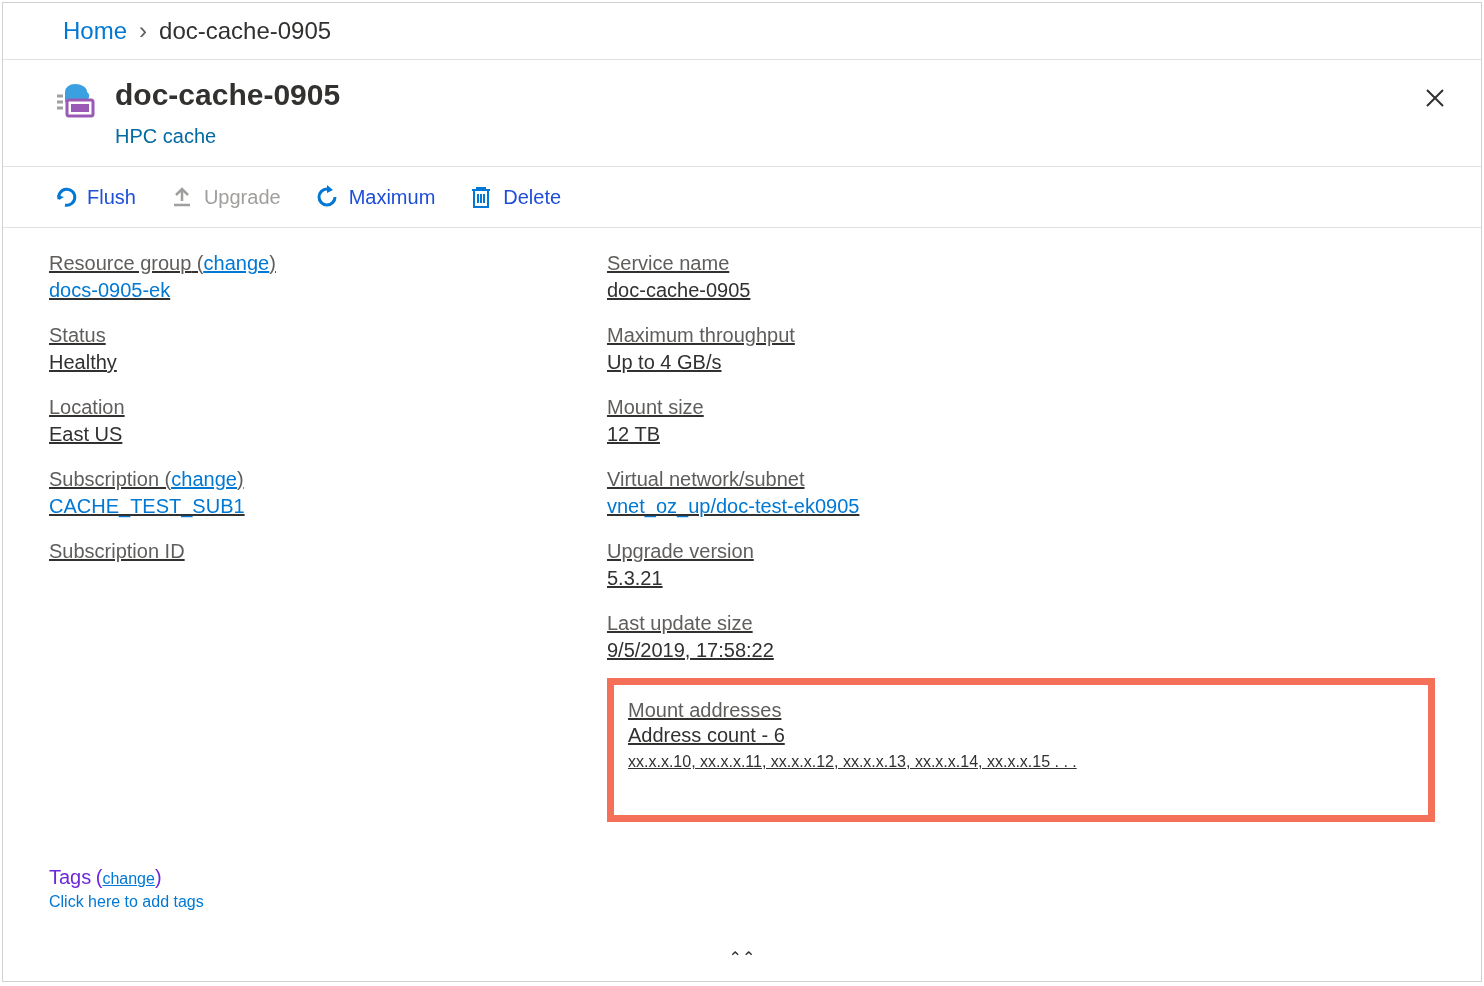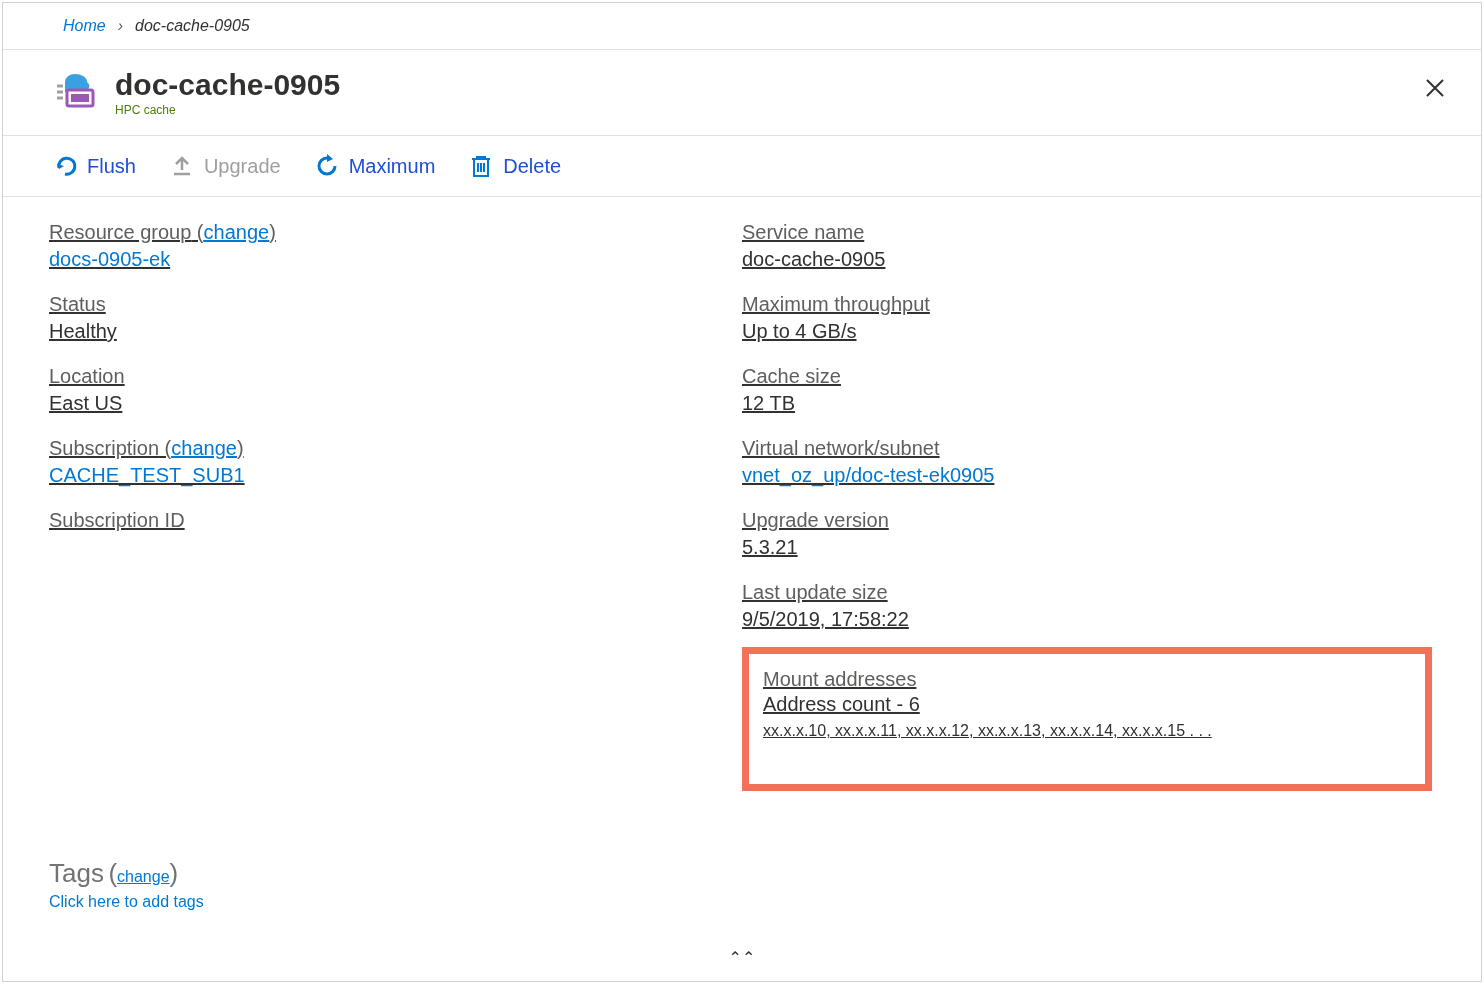--- a/index.html
+++ b/index.html
@@ -13,26 +13,25 @@
     }
     .container {
       border: 1px solid #d1d1d1;
       margin: 2px;
       width: 1480px;
       height: 980px;
       position: relative;
     }
     .breadcrumb {
       padding: 14px 20px 14px 60px;
-      font-size: 16px;
+      font-size: 24px;
       border-bottom: 1px solid #e1e1e1;
       display: flex;
       align-items: center;
       gap: 12px;
-      font-style: italic;
     }
     .breadcrumb a { color: #0078d4; text-decoration: none; }
     .breadcrumb .sep { color: #605e5c; }
     .breadcrumb .current { color: #323130; }
     .header {
       display: flex;
       align-items: flex-start;
       padding: 18px 32px 18px 46px;
       border-bottom: 1px solid #e1e1e1;
       position: relative;
@@ -41,23 +40,23 @@
       width: 48px; height: 48px;
       margin-right: 18px;
       display: flex; align-items: center; justify-content: center;
     }
     .header .title-block h1 {
       font-size: 30px;
       font-weight: 600;
       line-height: 1.1;
     }
     .header .title-block .subtitle {
-      font-size: 12px;
-      color: #4d7c0f;
-      margin-top: 2px;
+      font-size: 20px;
+      color: #0369a1;
+      margin-top: 14px;
     }
     .header .close-btn {
       position: absolute;
       right: 32px;
       top: 24px;
       cursor: pointer;
       width: 28px; height: 28px;
       display: flex; align-items: center; justify-content: center;
     }
     .toolbar {
@@ -92,30 +91,30 @@
     .field .value {
       color: #323130;
       font-size: 20px;
     }
     .link { color: #0078d4; text-decoration: none; cursor: pointer; }
     .paren-link { color: #0078d4; }
     .highlight-box {
       border: 7px solid #f47059;
       padding: 14px 14px 44px 14px;
       margin-top: -6px;
-      width: 690px;
+      width: 828px;
     }
     .highlight-box .label { color: #605e5c; font-size: 20px; margin-bottom: 2px; }
     .highlight-box .value { font-size: 20px; margin-bottom: 6px; }
     .tags-row {
       position: absolute;
       left: 46px;
       bottom: 70px;
     }
-    .tags-row .label { color: #737373; font-size: 26px; }
+    .tags-row .label { color: #6d28d9; font-size: 20px; }
     .tags-row .link-row { margin-top: 4px; }
     .chevron-up {
       position: absolute;
       bottom: 14px;
       left: 50%;
       transform: translateX(-50%);
       font-size: 16px;
       color: #323130;
       cursor: pointer;
     }
@@ -230,21 +229,21 @@
         <div class="label">Service name</div>
         <div class="value">doc-cache-0905</div>
       </div>
 
       <div class="field">
         <div class="label">Maximum throughput</div>
         <div class="value">Up to 4 GB/s</div>
       </div>
 
       <div class="field">
-        <div class="label">Cache size</div>
+        <div class="label">Mount size</div>
         <div class="value">12 TB</div>
       </div>
 
       <div class="field">
         <div class="label">Virtual network/subnet</div>
         <div class="value"><a class="link" href="#">vnet_oz_up/doc-test-ek0905</a></div>
       </div>
 
       <div class="field">
         <div class="label">Upgrade version</div>

